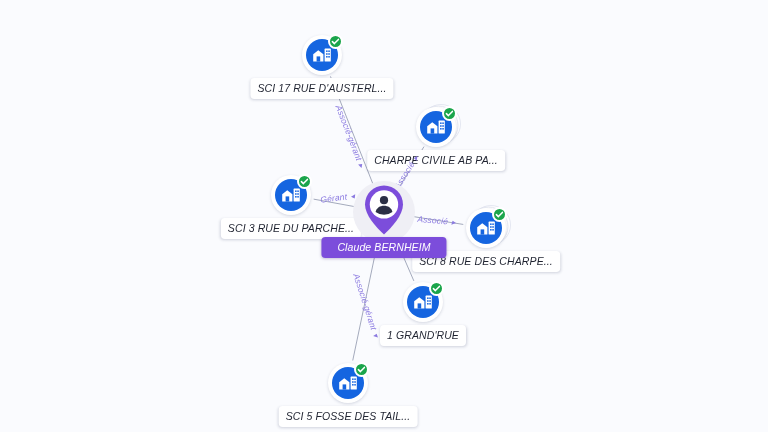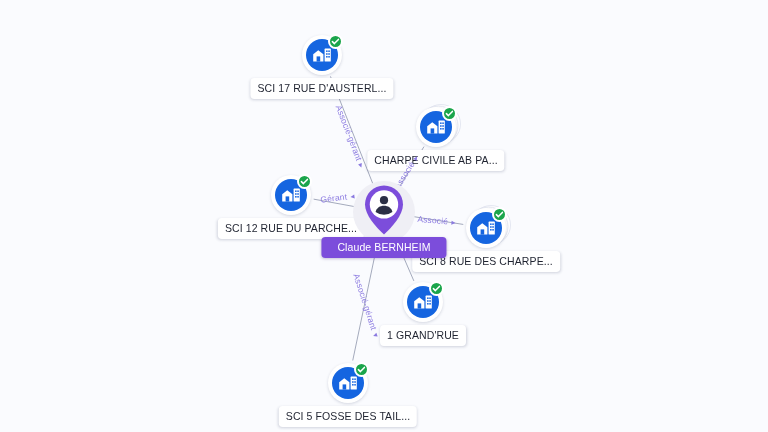--- a/index.html
+++ b/index.html
@@ -7,20 +7,21 @@
     padding: 0;
     background: #ffffff;
   }
   #canvas {
     position: relative;
     width: 768px;
     height: 432px;
     background: #fafbfe;
     overflow: hidden;
     font-family: "Liberation Sans", sans-serif;
+    font-style: italic;
     -webkit-font-smoothing: antialiased;
   }
   #edge-layer {
     position: absolute;
     left: 0;
     top: 0;
     width: 768px;
     height: 432px;
   }
 
@@ -259,21 +260,21 @@
       </g>
     </svg>
       </span>
 
     <span class="badge" style="background:#1aa54b">
       <svg width="9" height="9" viewBox="0 0 9 9" xmlns="http://www.w3.org/2000/svg">
         <path d="M1.4 4.6 L3.4 6.6 L7.4 2.4" fill="none" stroke="#ffffff" stroke-width="1.5" stroke-linecap="round" stroke-linejoin="round"></path>
       </svg>
     </span>
     </div>
-    <div class="co-label">SCI 12 RUE DU PARCHE...</div>
+    <div class="co-label">SCI 3 RUE DU PARCHE...</div>
       </div>
       <div class="node" style="left: 486px; top: 228px;">
     <div class="co-icon-wrap">
       <span class="co-stack s2"></span>
        <span class="co-stack s1"></span>
       <span class="co-ring"></span>
       <span class="co-disc" style="background: rgb(21, 101, 224);">
 
     <svg width="32" height="32" viewBox="0 0 32 32" xmlns="http://www.w3.org/2000/svg">
       <g fill="#ffffff">

